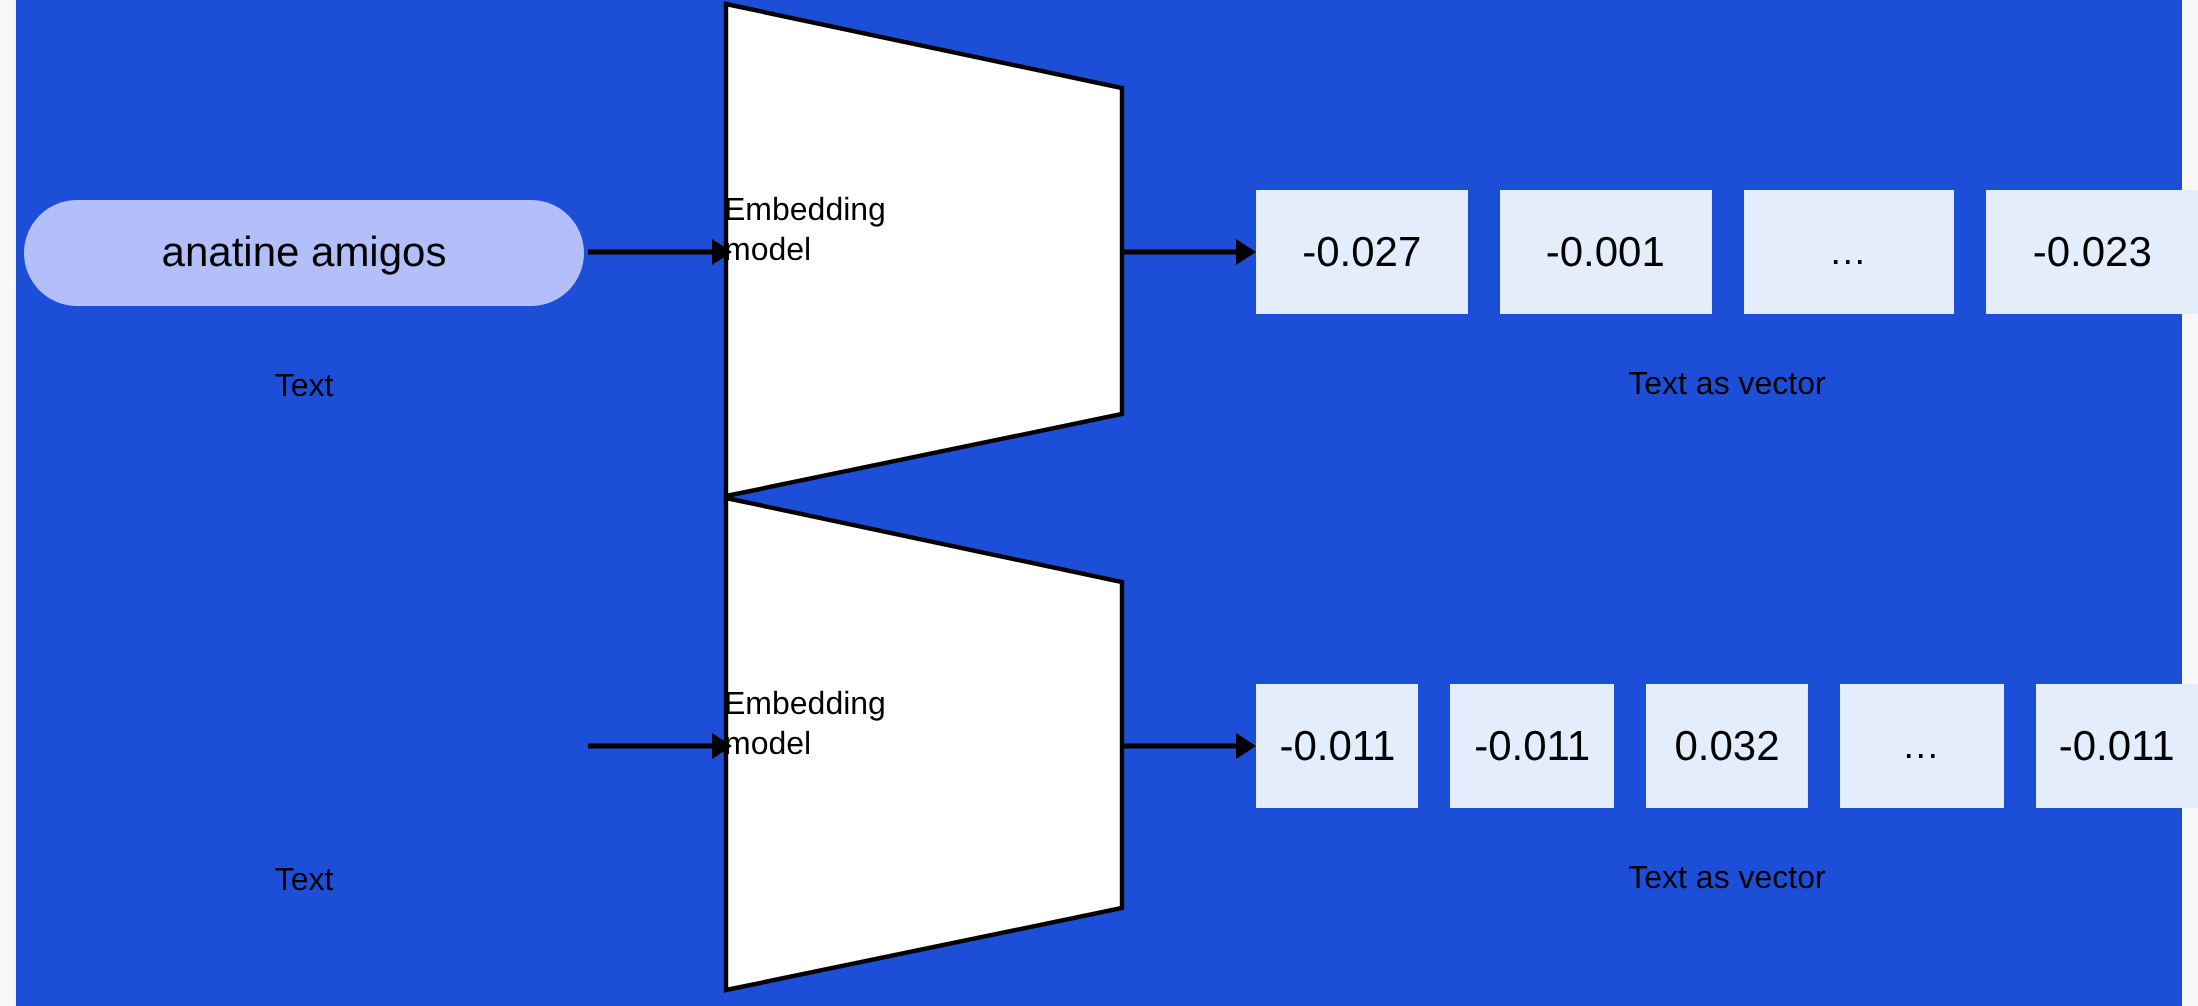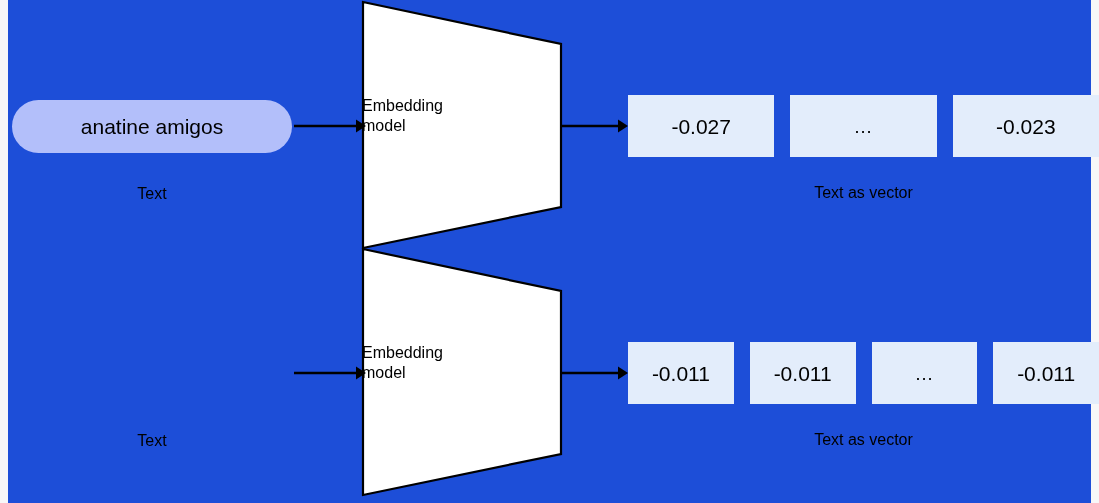--- a/index.html
+++ b/index.html
@@ -160,33 +160,35 @@
   </div>
   <div class="caption pill-cap1">Text</div>
 
   <div class="model-label m1">
     <div>Embedding</div>
     <div>model</div>
   </div>
 
   <div class="vector-row row1">
     <div class="vcell">-0.027</div>
+    <div class="vcell">-0.001</div>
     <div class="vcell ellipsis">…</div>
     <div class="vcell">-0.023</div>
   </div>
   <div class="caption vec-cap1">Text as vector</div>
 
   <div class="caption pill-cap2">Text</div>
 
   <div class="model-label m2">
     <div>Embedding</div>
     <div>model</div>
   </div>
 
   <div class="vector-row row2">
     <div class="vcell">-0.011</div>
     <div class="vcell">-0.011</div>
+    <div class="vcell">0.032</div>
     <div class="vcell ellipsis">…</div>
     <div class="vcell">-0.011</div>
   </div>
   <div class="caption vec-cap2">Text as vector</div>
 
 </div>
 
 </body></html>

